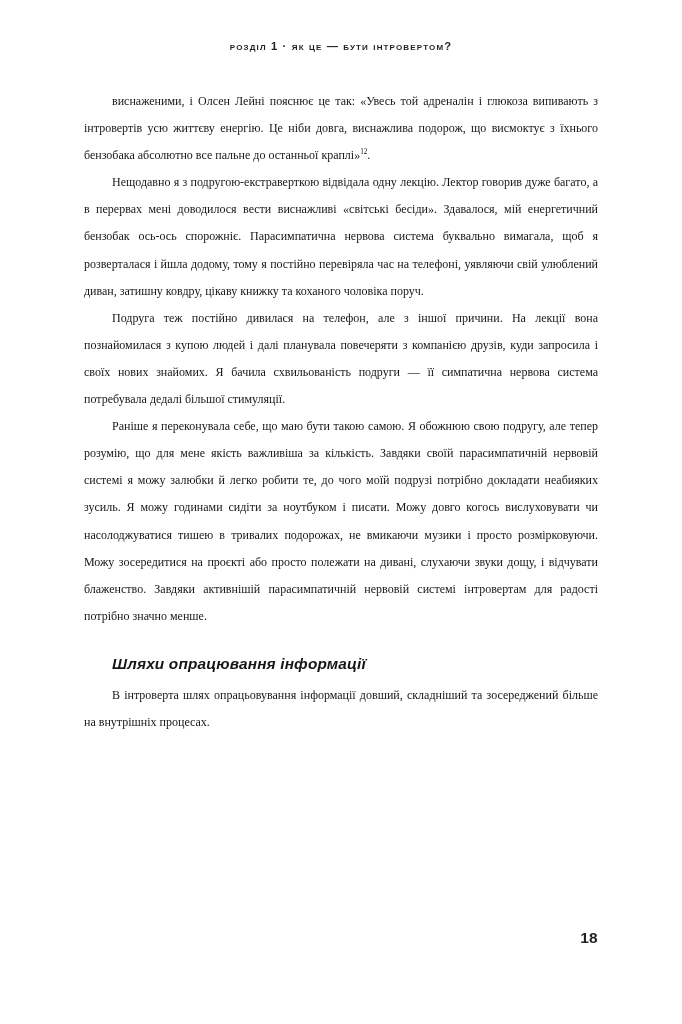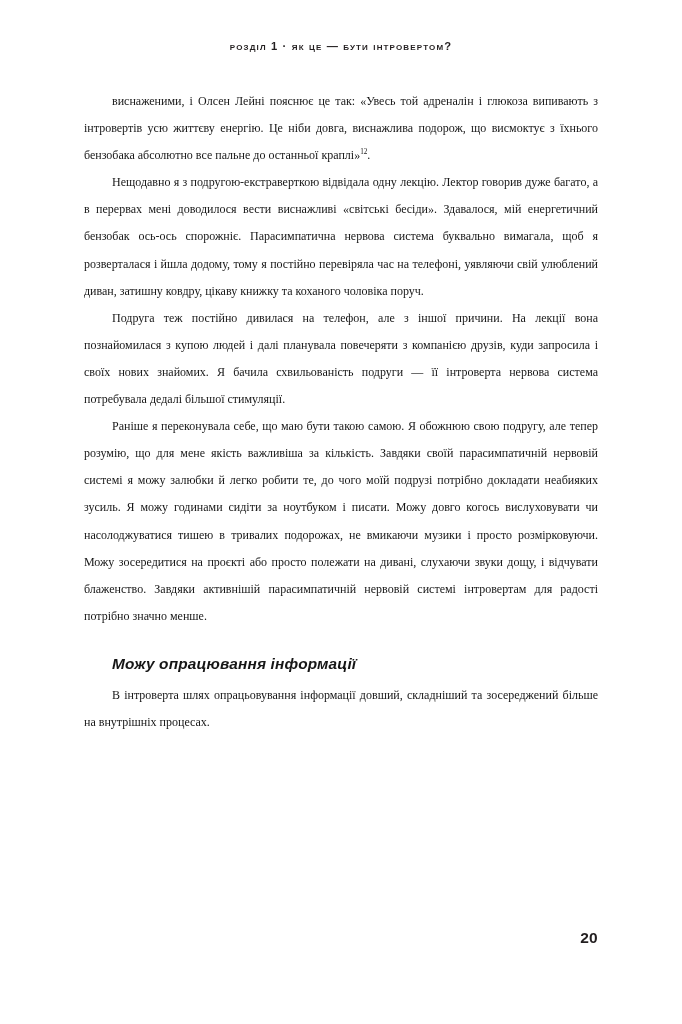--- a/index.html
+++ b/index.html
@@ -105,26 +105,26 @@
   <div class="running-head">
     <span>Розділ 1 · Як це — бути інтровертом?</span>
   </div>
 
   <div class="text-block">
 
     <p class="body-par"><span>виснаженими, і Олсен Лейні пояснює це так: «Увесь той адреналін і глюкоза випивають з інтровертів усю життєву енергію. Це ніби довга, виснажлива подорож, що висмоктує з їхнього бензобака абсолютно все пальне до останньої краплі»</span><sup class="fn">12</sup><span>.</span></p>
 
     <p class="body-par">Нещодавно я з подругою-екстраверткою відвідала одну лекцію. Лектор говорив дуже багато, а в перервах мені доводилося вести виснажливі «світські бесіди». Здавалося, мій енергетичний бензобак ось-ось спорожніє. Парасимпатична нервова система буквально вимагала, щоб я розверталася і йшла додому, тому я постійно перевіряла час на телефоні, уявляючи свій улюблений диван, затишну ковдру, цікаву книжку та коханого чоловіка поруч.</p>
 
-    <p class="body-par">Подруга теж постійно дивилася на телефон, але з іншої причини. На лекції вона познайомилася з купою людей і далі планувала повечеряти з компанією друзів, куди запросила і своїх нових знайомих. Я бачила схвильованість подруги — її інтроверта нервова система потребувала дедалі більшої стимуляції.</p>
+    <p class="body-par">Подруга теж постійно дивилася на телефон, але з іншої причини. На лекції вона познайомилася з купою людей і далі планувала повечеряти з компанією друзів, куди запросила і своїх нових знайомих. Я бачила схвильованість подруги — її симпатична нервова система потребувала дедалі більшої стимуляції.</p>
 
     <p class="body-par">Раніше я переконувала себе, що маю бути такою самою. Я обожнюю свою подругу, але тепер розумію, що для мене якість важливіша за кількість. Завдяки своїй парасимпатичній нервовій системі я можу залюбки й легко робити те, до чого моїй подрузі потрібно докладати неабияких зусиль. Я можу годинами сидіти за ноутбуком і писати. Можу довго когось вислуховувати чи насолоджуватися тишею в тривалих подорожах, не вмикаючи музики і просто розмірковуючи. Можу зосередитися на проєкті або просто полежати на дивані, слухаючи звуки дощу, і відчувати блаженство. Завдяки активнішій парасимпатичній нервовій системі інтровертам для радості потрібно значно менше.</p>
 
-    <h2 class="section-heading">Можу опрацювання інформації</h2>
+    <h2 class="section-heading">Шляхи опрацювання інформації</h2>
 
 
     <p class="body-par">В інтроверта шлях опрацьовування інформації довший, складніший та зосереджений більше на внутрішніх процесах.</p>
 
   </div>
 
-  <div class="folio">20</div>
+  <div class="folio">18</div>
 
 </div>
 
 </body></html>

